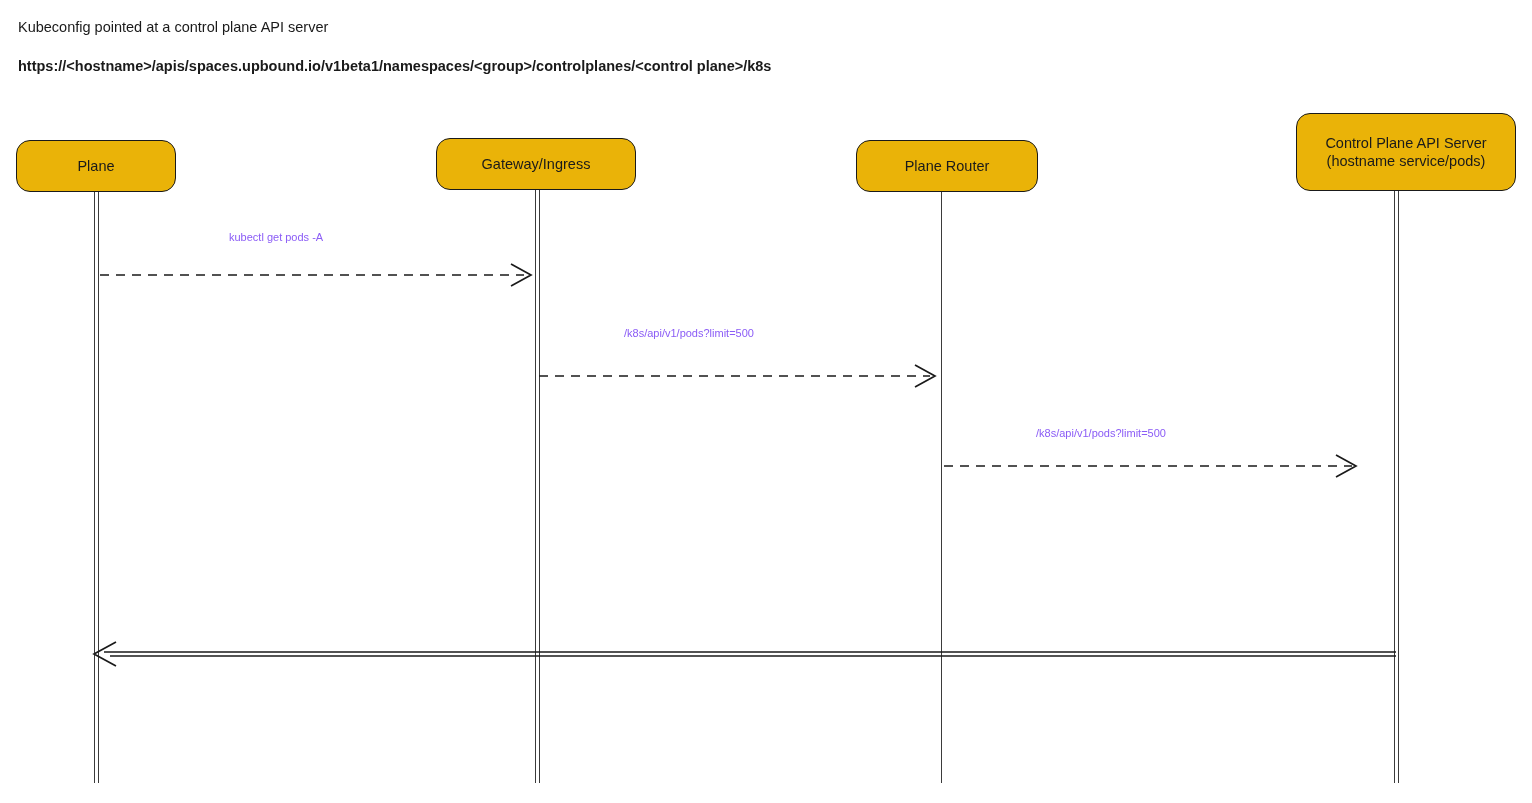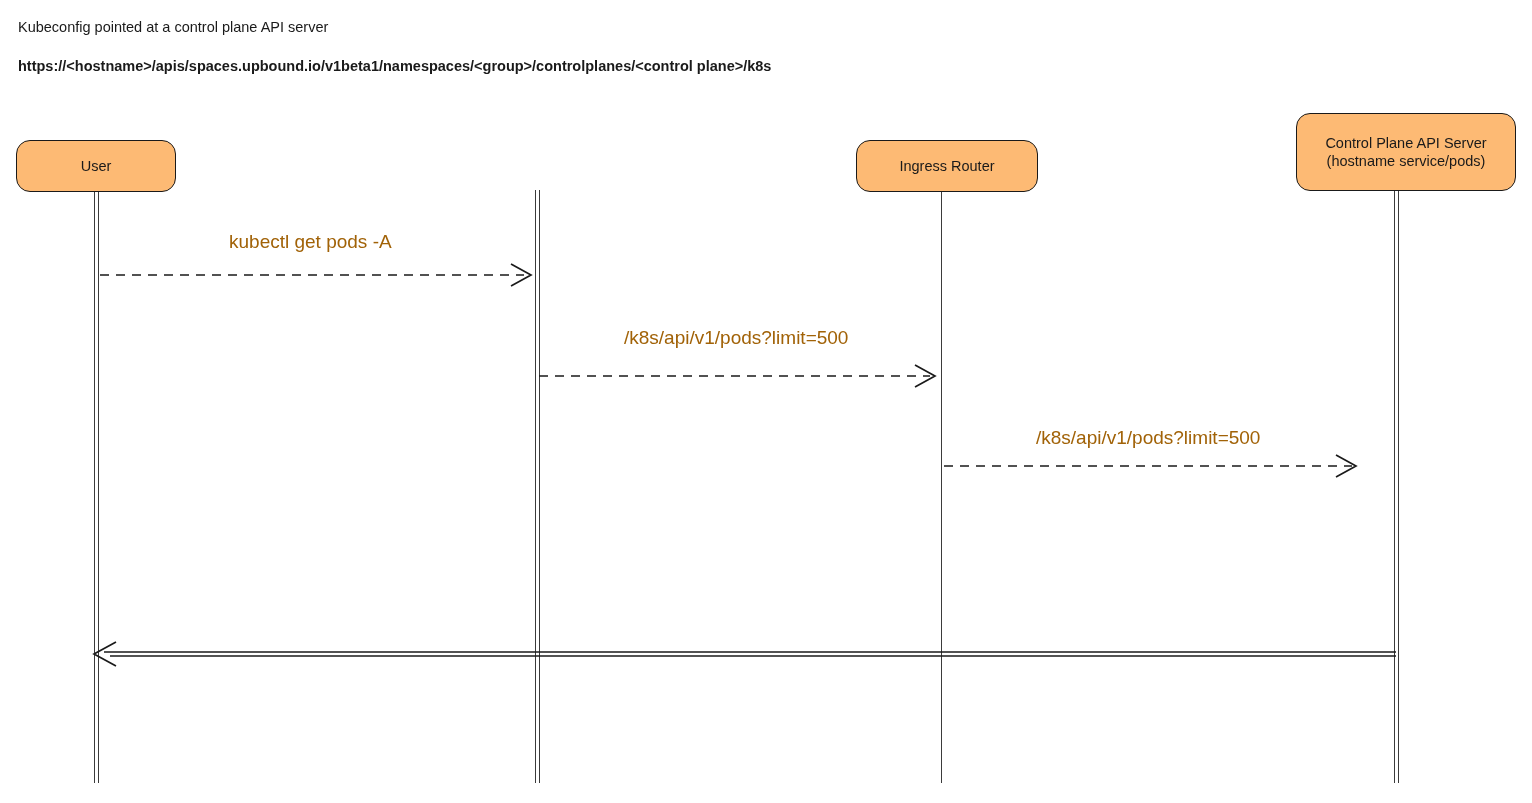--- a/index.html
+++ b/index.html
@@ -26,21 +26,21 @@
     line-height: 1.2;
   }
   #note-kubeconfig { left: 18px; top: 19px; }
   #note-url { left: 18px; top: 58px; font-weight: bold; }
 
   .actor-box {
     position: absolute;
     box-sizing: border-box;
     border: 1.6px solid #1a1a1a;
     border-radius: 14px;
-    background: #fdba74;
+    background: #eab308;
     display: flex;
     align-items: center;
     justify-content: center;
     text-align: center;
     font-size: 14.5px;
     line-height: 1.25;
     color: #1a1a1a;
     z-index: 3;
   }
   .lifeline {
@@ -49,22 +49,22 @@
     border-left: 1.4px solid #3b3b3b;
     z-index: 1;
   }
   .lifeline.dbl {
     width: 3px;
     border-left: 1.4px solid #3b3b3b;
     border-right: 1.4px solid #3b3b3b;
   }
   .msg-label {
     position: absolute;
-    font-size: 19px;
-    color: #a16207;
+    font-size: 11px;
+    color: #8b5cf6;
     white-space: nowrap;
     z-index: 4;
   }
   svg.arrows {
     position: absolute;
     left: 0; top: 0;
     width: 1532px;
     height: 803px;
     z-index: 2;
     overflow: visible;
@@ -77,26 +77,29 @@
 
   <div class="note" id="note-kubeconfig">Kubeconfig pointed at a control plane API server</div>
   <div class="note" id="note-url">https://&lt;hostname&gt;/apis/spaces.upbound.io/v1beta1/namespaces/&lt;group&gt;/controlplanes/&lt;control plane&gt;/k8s</div>
 
   <div class="lifeline dbl" style="left:94px; top:190px; height:593px;"></div>
   <div class="lifeline dbl" style="left:535px; top:190px; height:593px;"></div>
   <div class="lifeline" style="left:941px; top:190px; height:593px;"></div>
   <div class="lifeline dbl" style="left:1394px; top:190px; height:593px;"></div>
 
   <div class="actor-box" style="left:16px; top:140px; width:160px; height:52px;">
-    <span>User</span>
+    <span>Plane</span>
   </div>
 
+  <div class="actor-box" style="left:436px; top:138px; width:200px; height:52px;">
+    <span>Gateway/Ingress</span>
+  </div>
 
   <div class="actor-box" style="left:856px; top:140px; width:182px; height:52px;">
-    <span>Ingress Router</span>
+    <span>Plane Router</span>
   </div>
 
   <div class="actor-box" style="left:1296px; top:113px; width:220px; height:78px; flex-direction:column;">
     <span>Control Plane API Server</span>
     <span>(hostname service/pods)</span>
   </div>
 
   <div class="msg-label" style="left:229px; top:231px;">kubectl get pods -A</div>
   <div class="msg-label" style="left:624px; top:327px;">/k8s/api/v1/pods?limit=500</div>
   <div class="msg-label" style="left:1036px; top:427px;">/k8s/api/v1/pods?limit=500</div>

